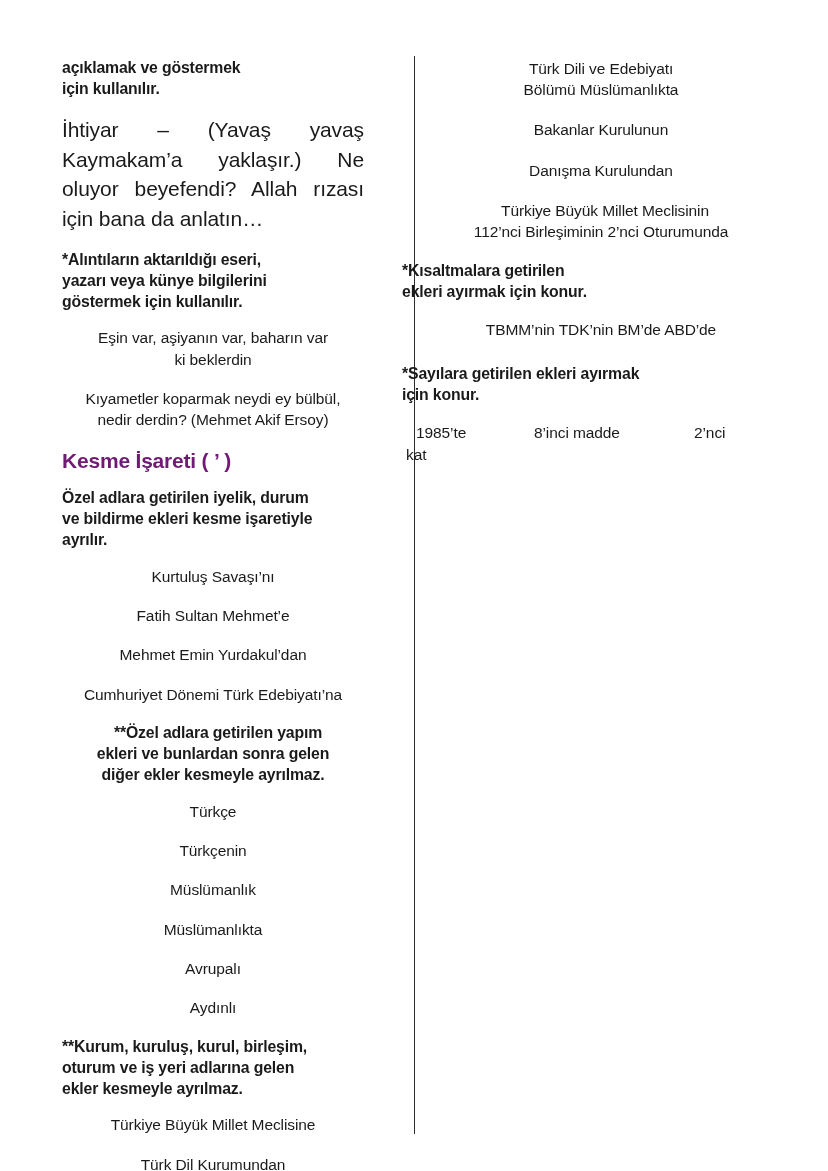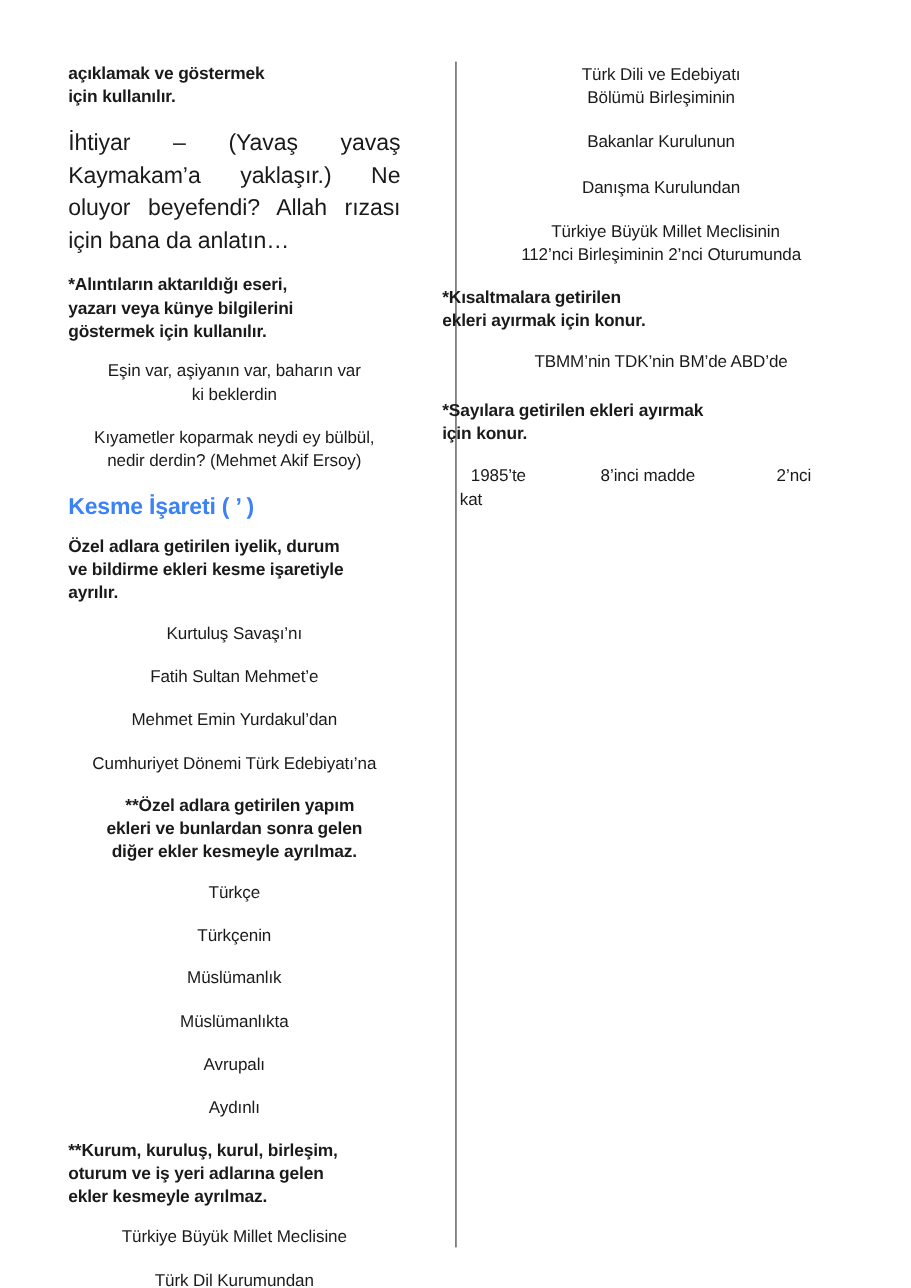--- a/index.html
+++ b/index.html
@@ -120,21 +120,21 @@
 
   .col-right .rule {
     margin-bottom: 16px;
   }
 
   
   .spread {
     display: block;
     font-size: 15.5px;
     line-height: 1.4;
-    margin: 16px;
+    margin: 4px;
     letter-spacing: -0.1px;
   }
 
   .spread .row {
     display: flex;
     gap: 0;
     padding-left: 10px;
   }
 
   .spread .cell-a { width: 118px; flex: none; }
@@ -169,21 +169,21 @@
       <p class="example multiline">
         <span>Eşin var, aşiyanın var, baharın var</span><br>
         <span>ki beklerdin</span>
       </p>
 
       <p class="example multiline">
         <span>Kıyametler koparmak neydi ey bülbül,</span><br>
         <span>nedir derdin? (Mehmet Akif Ersoy)</span>
       </p>
 
-      <h2 class="section-heading" style="color:#3b82f6">Kesme İşareti ( ’ )</h2>
+      <h2 class="section-heading" style="color:#701a75">Kesme İşareti ( ’ )</h2>
 
       <p class="rule">
         <span>Özel adlara getirilen iyelik, durum</span><br>
         <span>ve bildirme ekleri kesme işaretiyle</span><br>
         <span>ayrılır.</span>
       </p>
 
       <p class="example">Kurtuluş Savaşı’nı</p>
       <p class="example">Fatih Sultan Mehmet’e</p>
       <p class="example">Mehmet Emin Yurdakul’dan</p>
@@ -210,21 +210,21 @@
 
       <p class="example">Türkiye Büyük Millet Meclisine</p>
       <p class="example">Türk Dil Kurumundan</p>
 
     </div>
 
     <div class="col col-right">
 
       <p class="example multiline">
         <span>Türk Dili ve Edebiyatı</span><br>
-        <span>Bölümü Birleşiminin</span>
+        <span>Bölümü Müslümanlıkta</span>
       </p>
 
       <p class="example">Bakanlar Kurulunun</p>
 
       <p class="example">Danışma Kurulundan</p>
 
       <p class="example multiline indent-first">
         <span>Türkiye Büyük Millet Meclisinin</span><br>
         <span>112’nci Birleşiminin 2’nci Oturumunda</span>
       </p>

